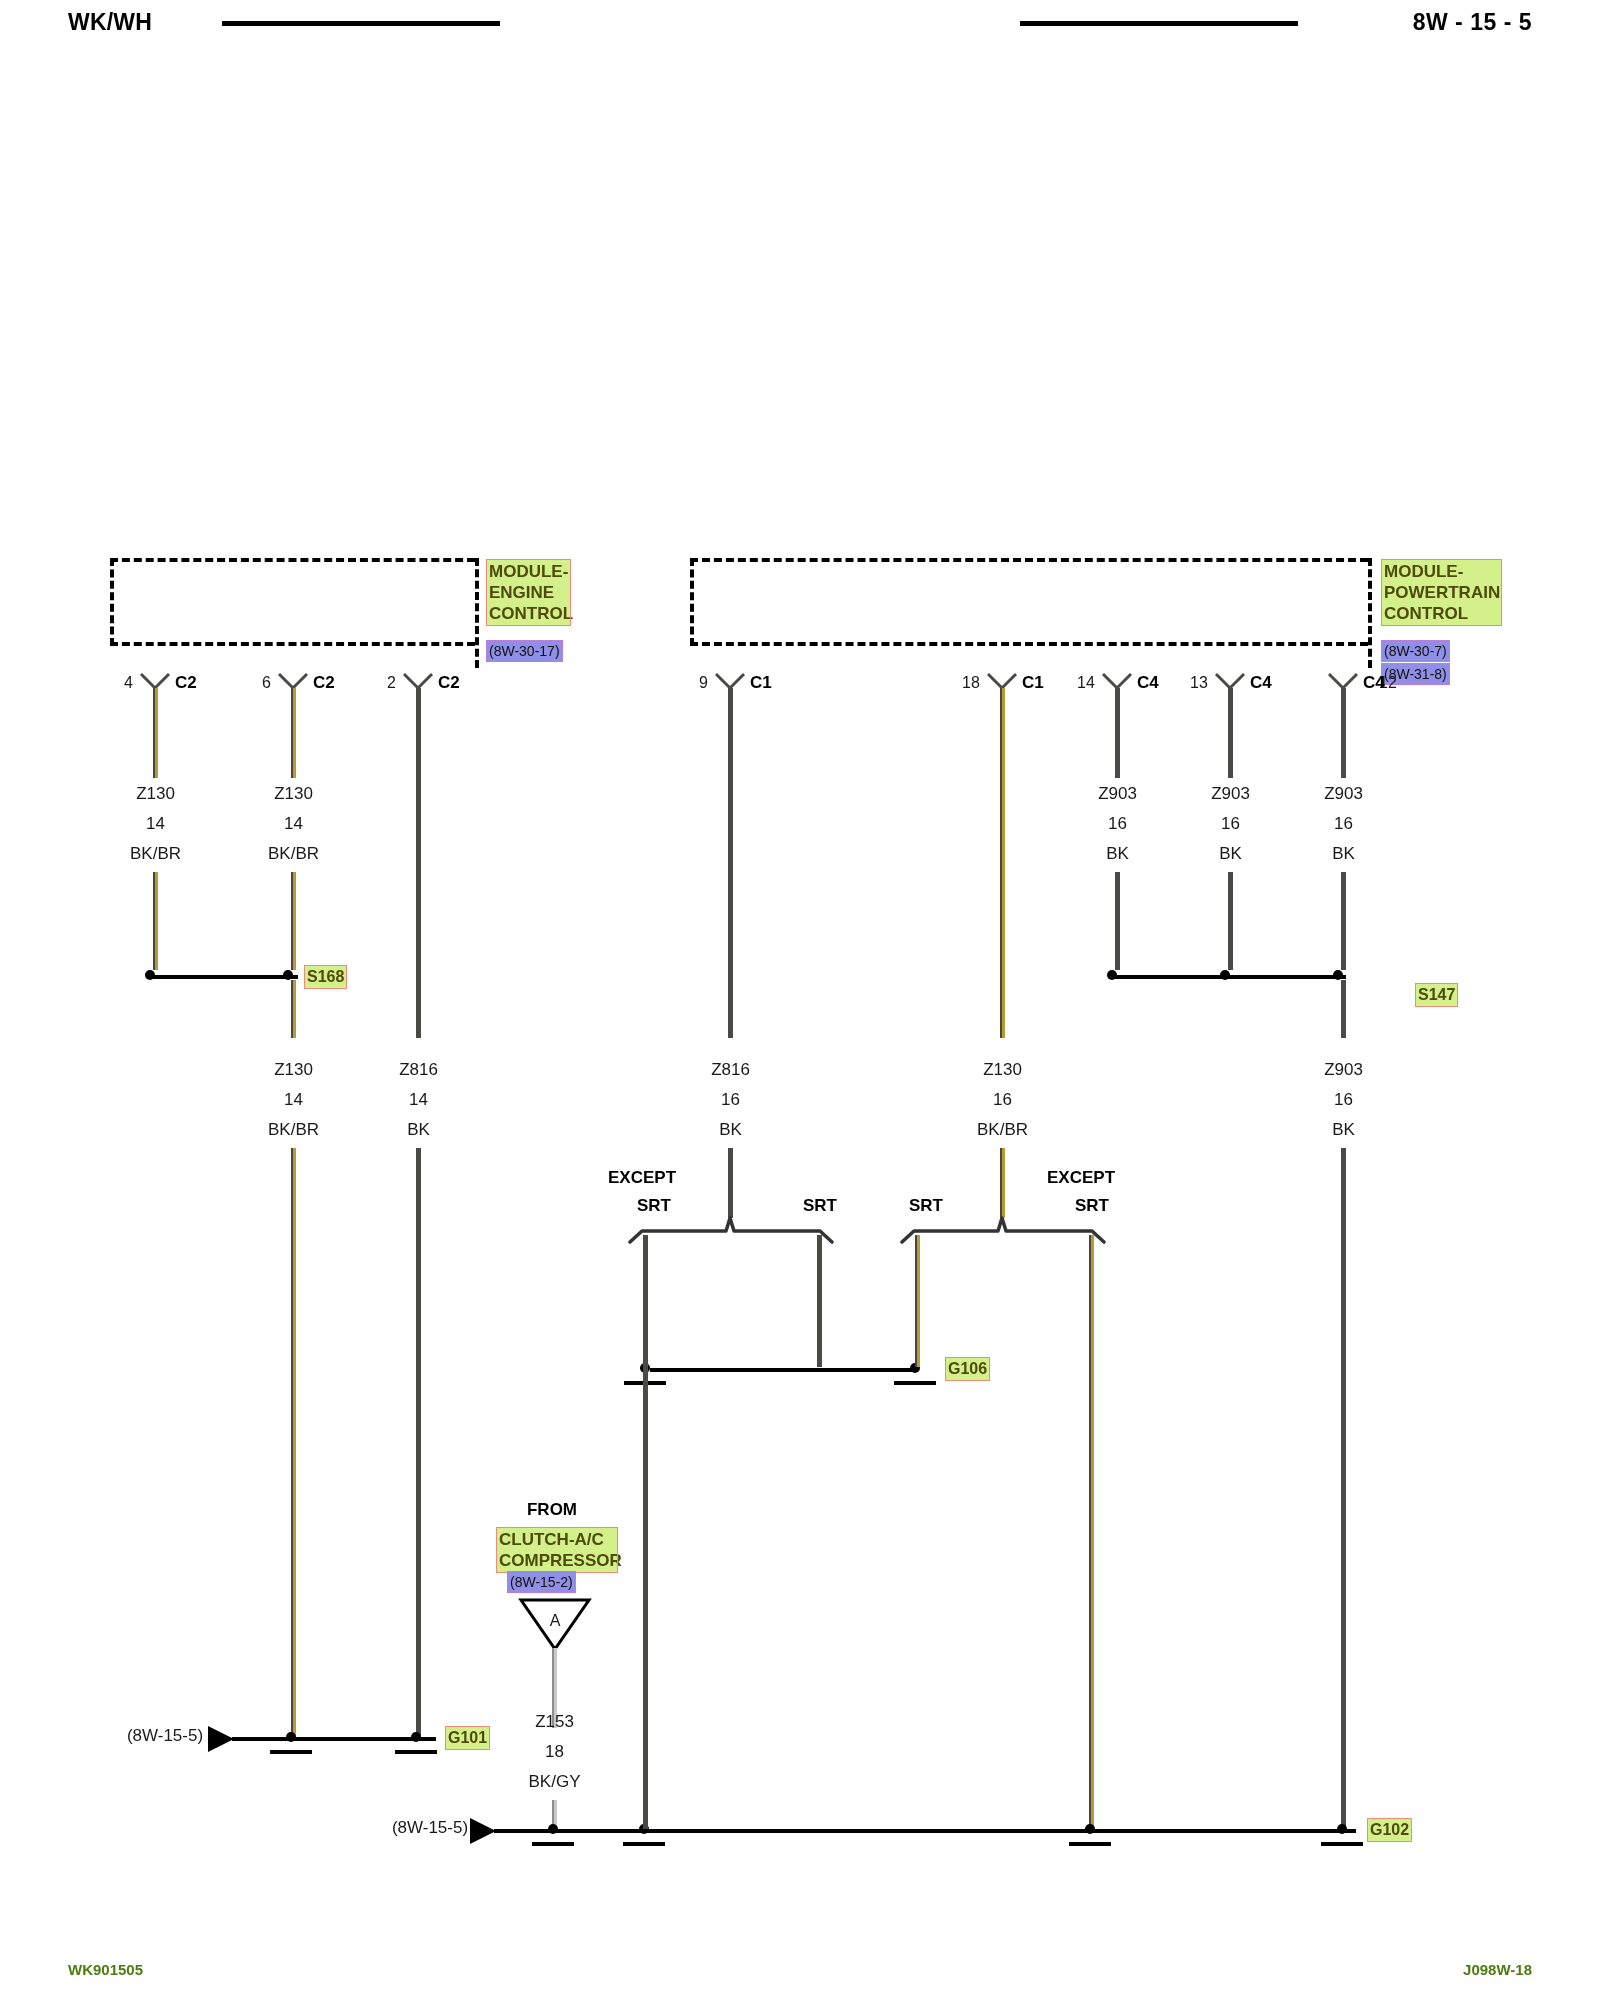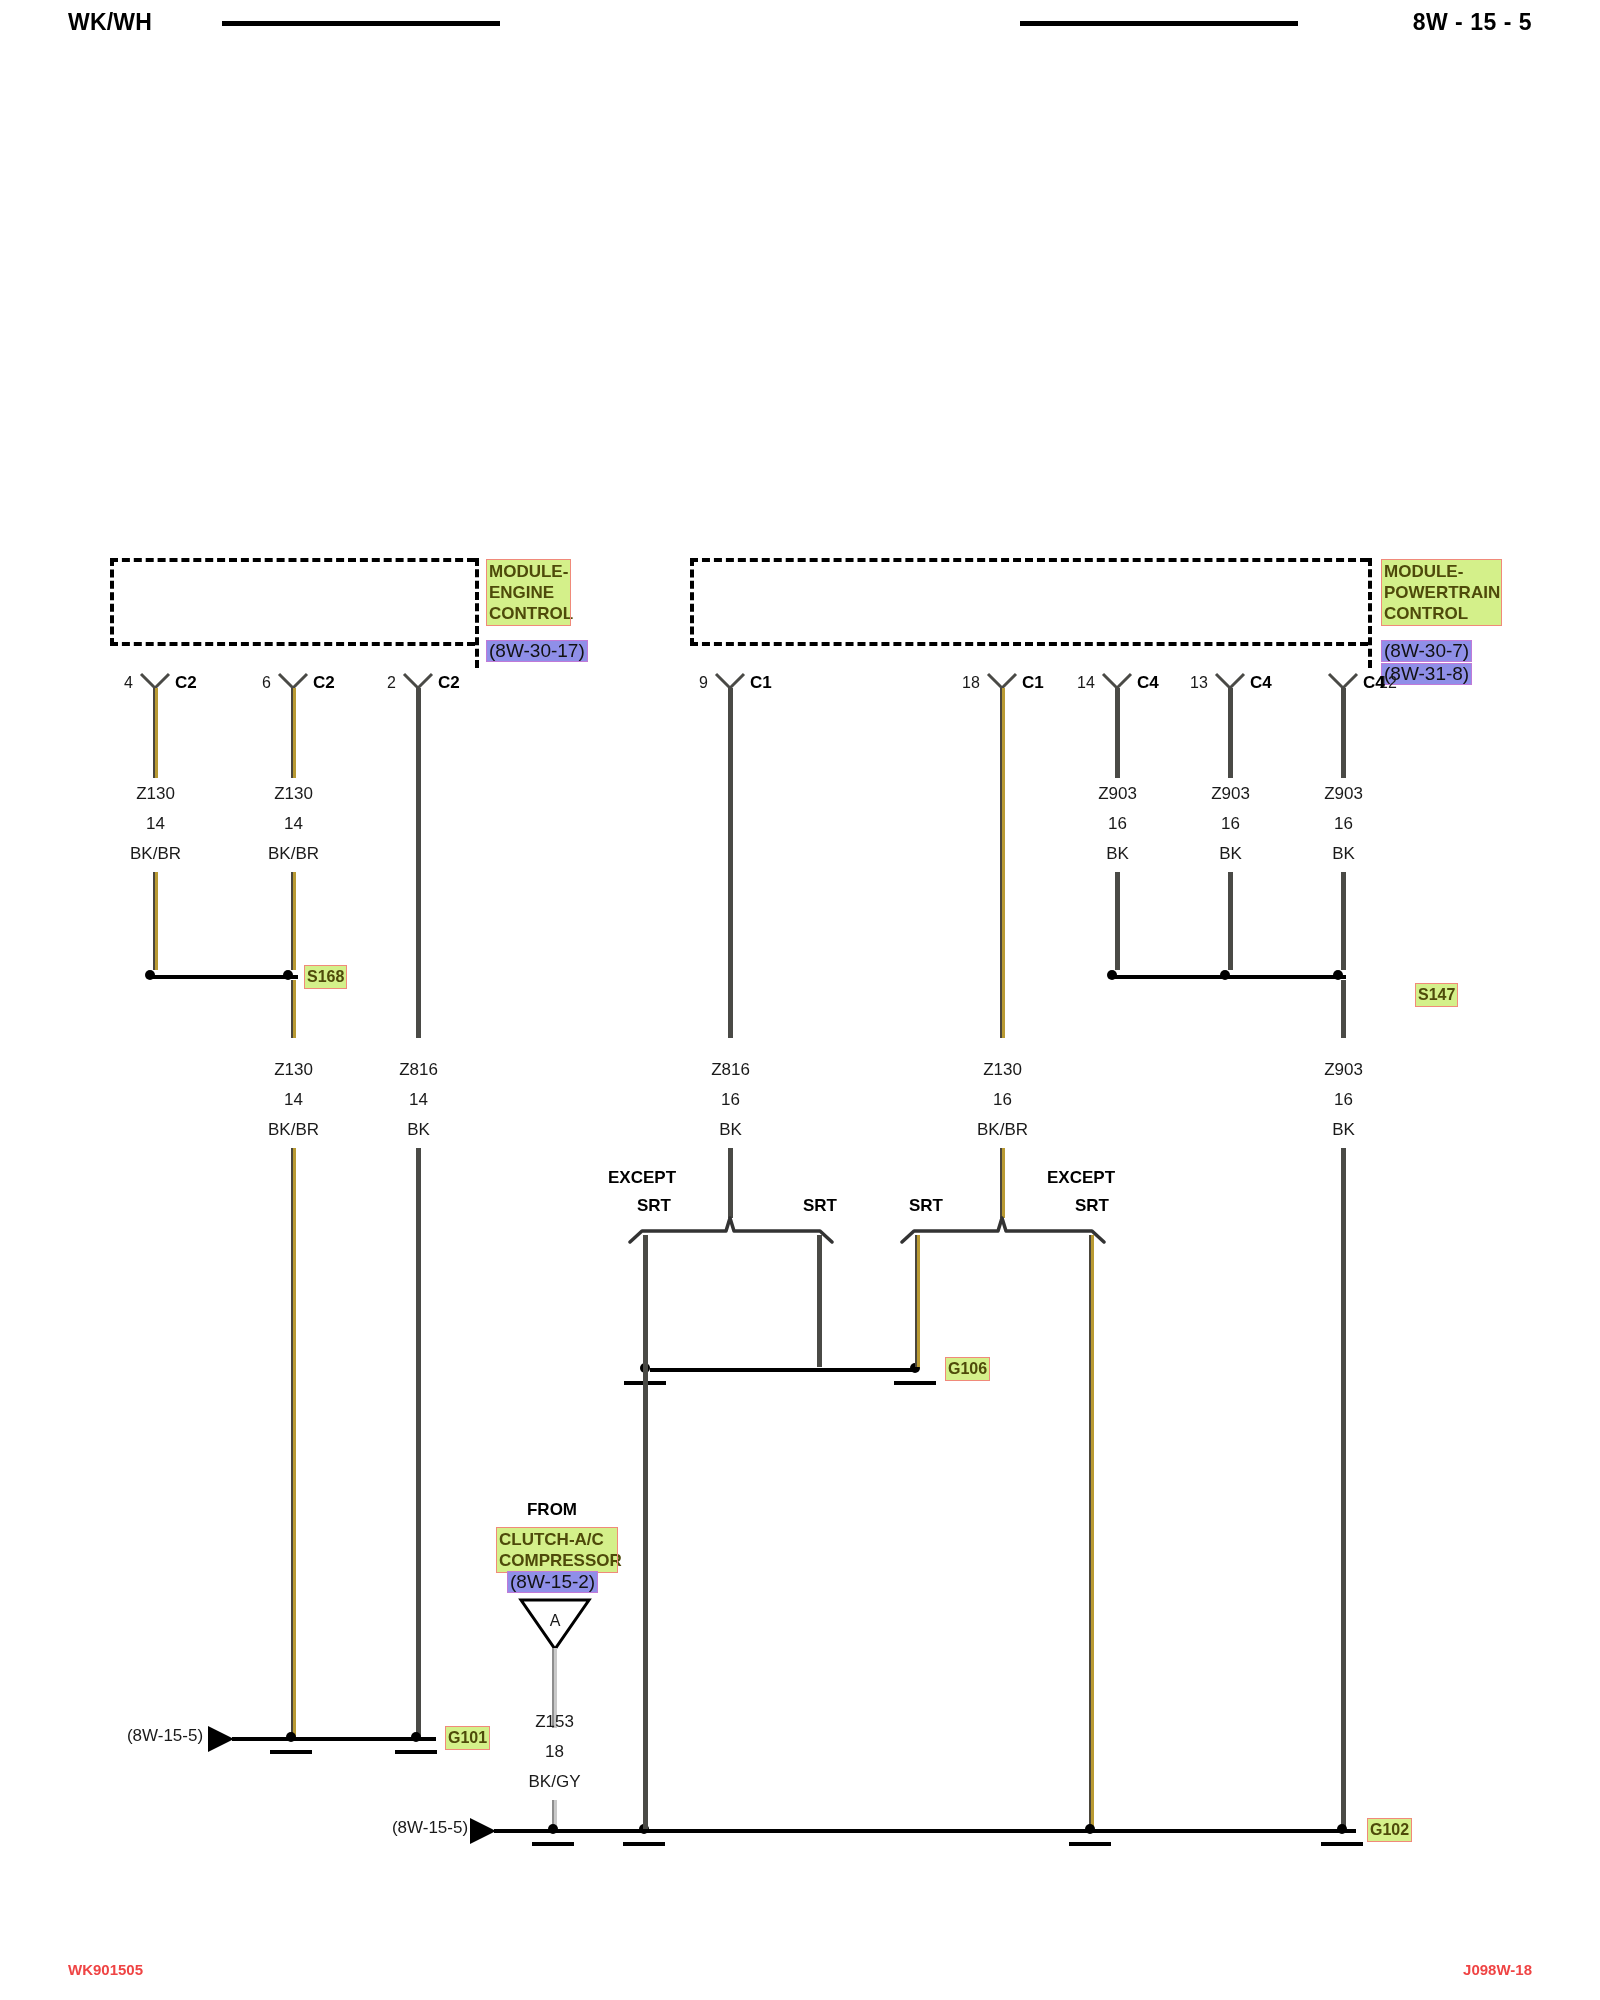--- a/index.html
+++ b/index.html
@@ -22,21 +22,21 @@
   #hdr-title{left:0;right:0;top:10px;text-align:center;font-size:22px;}
   #hdr-right{right:68px;top:9px;font-size:23px;letter-spacing:.5px;}
   .hdr-rule{
     position:absolute;top:21px;height:5px;background:#000;
   }
   #hdr-rule-left{left:222px;width:278px;}
   #hdr-rule-right{left:1020px;width:278px;}
 
   
   .ftr-text{
-    position:absolute;bottom:22px;font-size:15px;font-weight:bold;color:#ef4444;
+    position:absolute;bottom:22px;font-size:15px;font-weight:bold;color:#4d7c0f;
     white-space:nowrap;
   }
   #ftr-left{left:68px;}
   #ftr-right{right:68px;}
 
   
   .wire{
     position:absolute;
     width:5px;
     background:#4a4a46;
@@ -79,21 +79,21 @@
     line-height:21px;
     white-space:nowrap;
     padding:1px 2px;
   }
   .hl-blue{
     position:absolute;
     background:#8f8fe8;
     outline:1.5px solid #c07ad8;
     color:#111;
     font-weight:normal;
-    font-size:19px;
+    font-size:14px;
     line-height:20px;
     white-space:nowrap;
     padding:0 2px;
   }
   .hl-green.sm{font-size:16px;line-height:20px;}
 
   
   .module-box{
     position:absolute;
     border:4px dashed #000;

